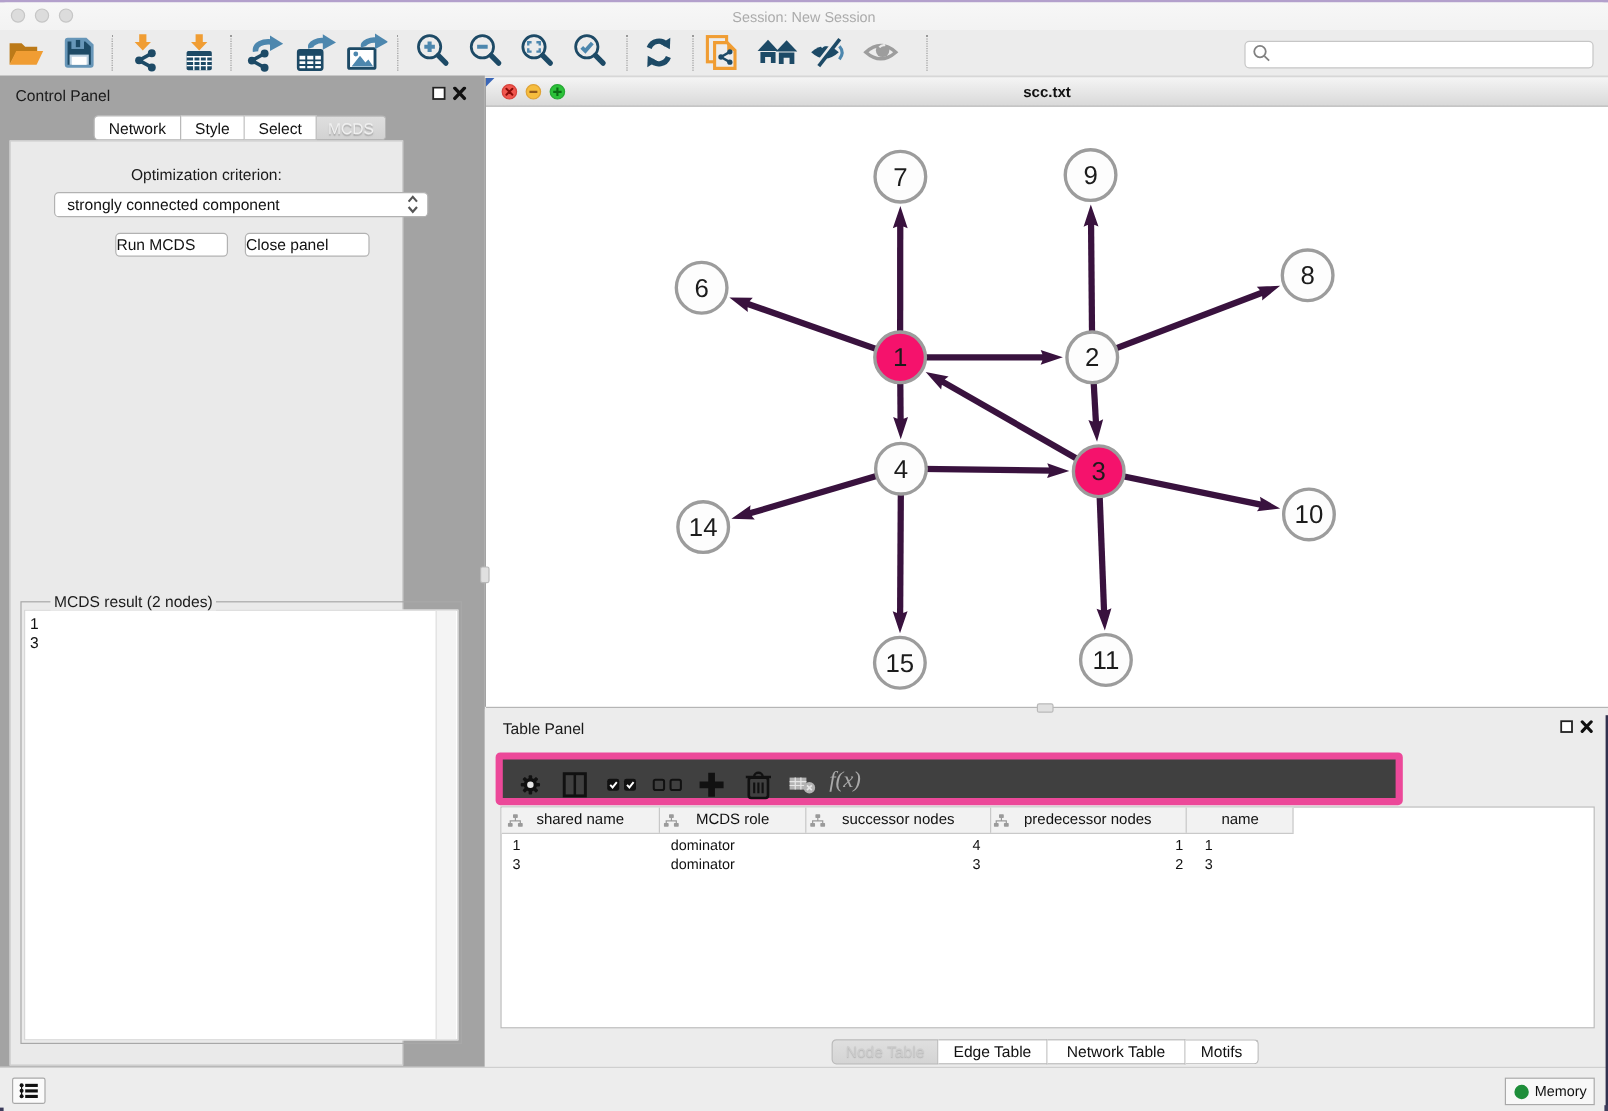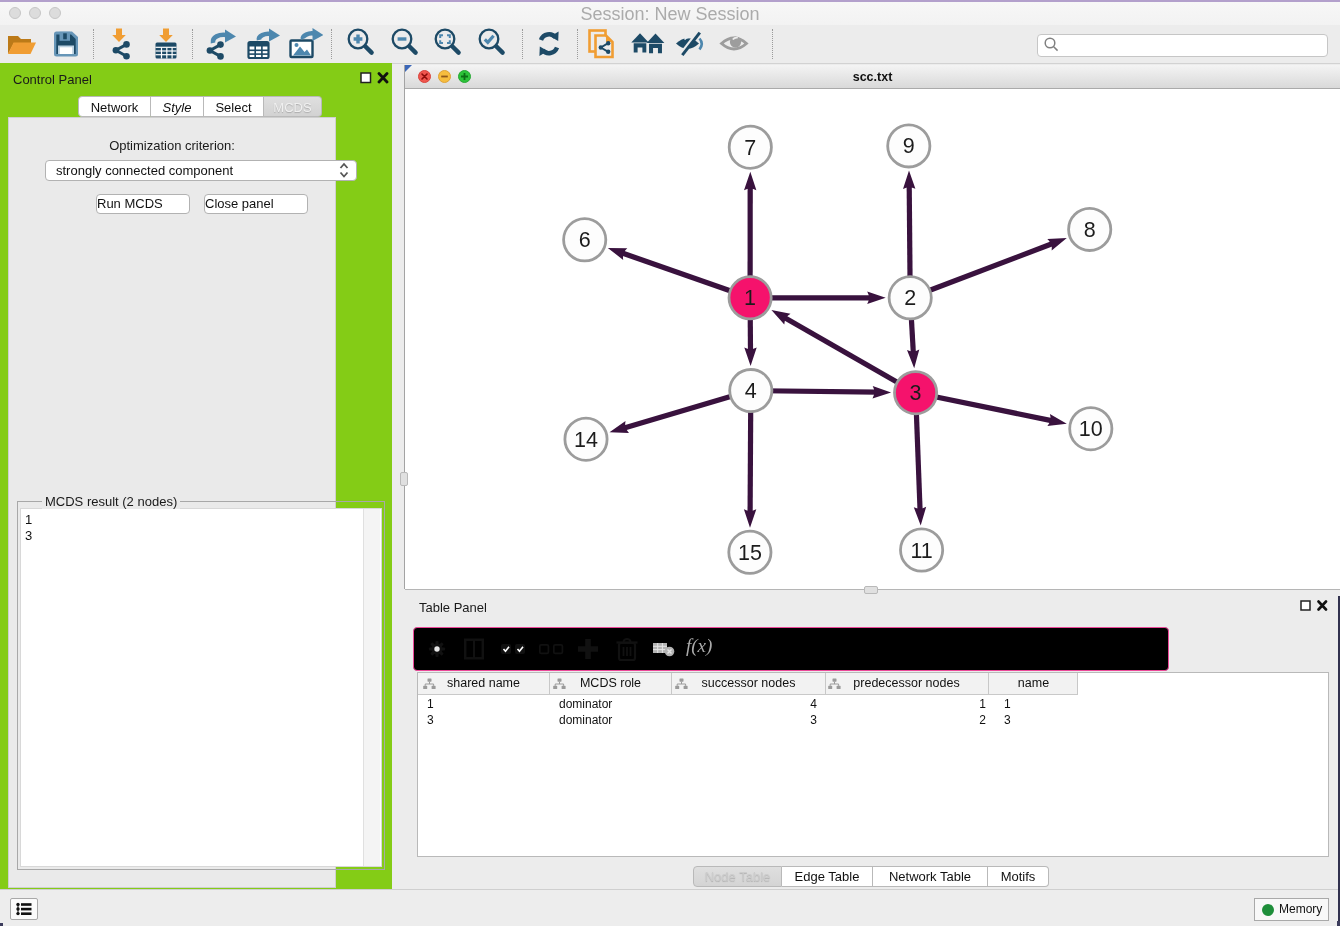--- a/index.html
+++ b/index.html
@@ -2,45 +2,45 @@
 <html><head>
 <meta charset="utf-8">
 <style>
 html,body{margin:0;padding:0;}
 body{width:1340px;height:926px;position:relative;overflow:hidden;
  font-family:"Liberation Sans",sans-serif;background:#b3a0cc;}
 .abs{position:absolute;}
 #win{position:absolute;left:0;top:2px;width:1340px;height:924px;background:#ececec;border-radius:5px 5px 0 0;overflow:hidden;}
 #titlebar{position:absolute;left:0;top:2px;width:1340px;height:25px;background:linear-gradient(#f7f7f7,#f2f2f2);}
 .tl{position:absolute;top:5px;width:12px;height:12px;border-radius:50%;background:#dcdcdc;border:1px solid #c6c6c6;box-sizing:border-box;}
-#title-text{position:absolute;top:0;left:0;width:1340px;height:25px;line-height:24px;text-align:center;color:#ababab;font-size:18px;}
+#title-text{position:absolute;top:0;left:0;width:1340px;height:25px;line-height:24px;text-align:center;color:#ababab;font-size:12px;}
 #toolbar{position:absolute;left:0;top:25px;width:1340px;height:38px;background:#ececec;border-bottom:1px solid #d2d2d2;}
 .sep{position:absolute;top:4px;height:30px;width:0;border-left:1px dotted #9a9a9a;}
 .ticon{position:absolute;top:3px;}
 #searchbox{position:absolute;left:1037px;top:9px;width:289px;height:21px;background:#fff;border:1px solid #c6c6c6;border-radius:4px;}
-#cpanel{position:absolute;left:0;top:63px;width:392px;height:828px;background:#84cc16;}
+#cpanel{position:absolute;left:0;top:63px;width:392px;height:828px;background:#a3a3a3;padding-left:12px;}
 #cp-title{position:absolute;left:13px;top:9px;font-size:13px;color:#1a1a1a;}
 .tab{position:absolute;top:33px;height:21px;line-height:21px;text-align:center;font-size:13px;color:#111;background:#fff;border:1px solid #b9b9b9;box-sizing:border-box;}
 #cp-box{position:absolute;left:8px;top:54px;width:328px;height:771px;background:#eaeaea;border:1px solid #cfcfcf;box-sizing:border-box;}
 #opt-label{position:absolute;left:0;top:20px;width:100%;text-align:center;font-size:13px;color:#1a1a1a;}
 #dropdown{position:absolute;left:36px;top:42px;width:312px;height:21px;background:#fff;border:1px solid #b2b2b2;border-radius:4px;box-sizing:border-box;font-size:13px;line-height:19px;padding-left:10px;color:#111;}
 .btn{position:absolute;top:76px;height:20px;background:#fff;border:1px solid #b2b2b2;border-radius:4px;box-sizing:border-box;font-size:13px;text-align:left;line-height:18px;color:#111;}
 #fieldset{position:absolute;left:8px;top:383px;width:368px;height:369px;border:1px solid #a8a8a8;box-sizing:border-box;}
 #fs-legend{position:absolute;left:24px;top:-8px;background:#eaeaea;padding:0 3px;font-size:13px;color:#1a1a1a;}
 #fs-inner{position:absolute;left:2px;top:6px;width:362px;height:359px;background:#fff;border:1px solid #d8d8d8;box-sizing:border-box;}
 #fs-scroll{position:absolute;right:1px;top:0;width:16px;height:357px;background:#f4f4f4;border-left:1px solid #e0e0e0;}
 #statusbar{position:absolute;left:0;top:889px;width:1340px;height:37px;background:#ededed;border-top:1px solid #cfcfcf;}
 #netwin{position:absolute;left:404px;top:65px;width:936px;height:524px;border-left:1px solid #a3a3a3;box-sizing:border-box;}
 #nettitle{position:absolute;left:0;top:0;width:935px;height:23px;background:linear-gradient(#f4f4f4,#d9d9d9);border-bottom:1px solid #aaa;}
 .ntl{position:absolute;top:5px;width:13px;height:13px;border-radius:50%;box-sizing:border-box;}.ntl svg{position:absolute;left:0;top:0;}
 #nettitle-text{position:absolute;left:0;top:0;width:935px;height:23px;line-height:24px;text-align:center;font-size:12.5px;font-weight:bold;color:#111;}
 #netcanvas{position:absolute;left:0;top:24px;width:935px;height:500px;background:#fff;border-bottom:1px solid #b5b5b5;}
 #tpanel{position:absolute;left:404px;top:591px;width:936px;height:298px;background:#ececec;}
 #tp-title{position:absolute;left:15px;top:9px;font-size:13px;color:#1a1a1a;}
-#tp-toolbar{position:absolute;left:9px;top:36px;width:756px;height:44px;background:#000000;border:1px solid #ec4899;border-radius:4px;box-sizing:border-box;}
+#tp-toolbar{position:absolute;left:9px;top:36px;width:756px;height:44px;background:#404040;border:6px solid #ec4899;border-radius:4px;box-sizing:border-box;}
 #tbl{position:absolute;left:13px;top:81px;width:912px;height:185px;background:#fff;border:1px solid #b9b9b9;box-sizing:border-box;}
 .th{position:absolute;top:0;height:21px;border-right:1px solid #c8c8c8;box-sizing:border-box;font-size:12.5px;text-align:center;line-height:21px;color:#111;}
 .td{position:absolute;font-size:12px;color:#111;height:16px;line-height:16px;}
 .btab{position:absolute;top:275px;height:21px;background:#fff;border:1px solid #b9b9b9;box-sizing:border-box;font-size:13px;text-align:center;line-height:19px;color:#111;}
 #rightedge{position:absolute;left:1338px;top:596px;width:2px;height:330px;background:#31314e;}
 </style>
 </head>
 <body>
 <div id="win"></div>
 <div id="titlebar">
@@ -183,21 +183,21 @@
       </svg>
     </div>
 </div>
 <div id="cpanel">
  <div id="cp-title">Control Panel</div>
  <svg class="abs" style="left:360px;top:9px" width="30" height="12" viewBox="0 0 30 12">
       <rect x="1" y="1" width="9.5" height="9.5" fill="#fff" stroke="#222" stroke-width="1.5"></rect>
       <path d="M19 1.5 L27 10 M27 1.5 L19 10" stroke="#111" stroke-width="2.8" stroke-linecap="round"></path>
     </svg>
  <div class="tab" style="left:78px;width:73px;border-radius:4px 0 0 4px;">Network</div>
- <div class="tab" style="left:151px;width:53px;border-left:none;font-style:italic;">Style</div>
+ <div class="tab" style="left:151px;width:53px;border-left:none;">Style</div>
  <div class="tab" style="left:204px;width:60px;border-left:none;">Select</div>
  <div class="tab" style="left:264px;width:58px;border-left:none;border-radius:0 4px 4px 0;background:linear-gradient(#dfdfdf,#d2d2d2);color:#f0f0f0;text-shadow:0 1px 1px #aaa;">MCDS</div>
  <div id="cp-box">
   <div id="opt-label">Optimization criterion:</div>
   <div id="dropdown">strongly connected component
     <svg width="12" height="17" viewBox="0 0 12 17" style="position:absolute;right:6px;top:1px">
           <path d="M2.5 6 L6 2 L9.5 6 M2.5 10.5 L6 14.5 L9.5 10.5" fill="none" stroke="#555" stroke-width="1.8"></path>
         </svg>
   </div>
   <div class="btn" style="left:87px;width:94px;">Run MCDS</div>

